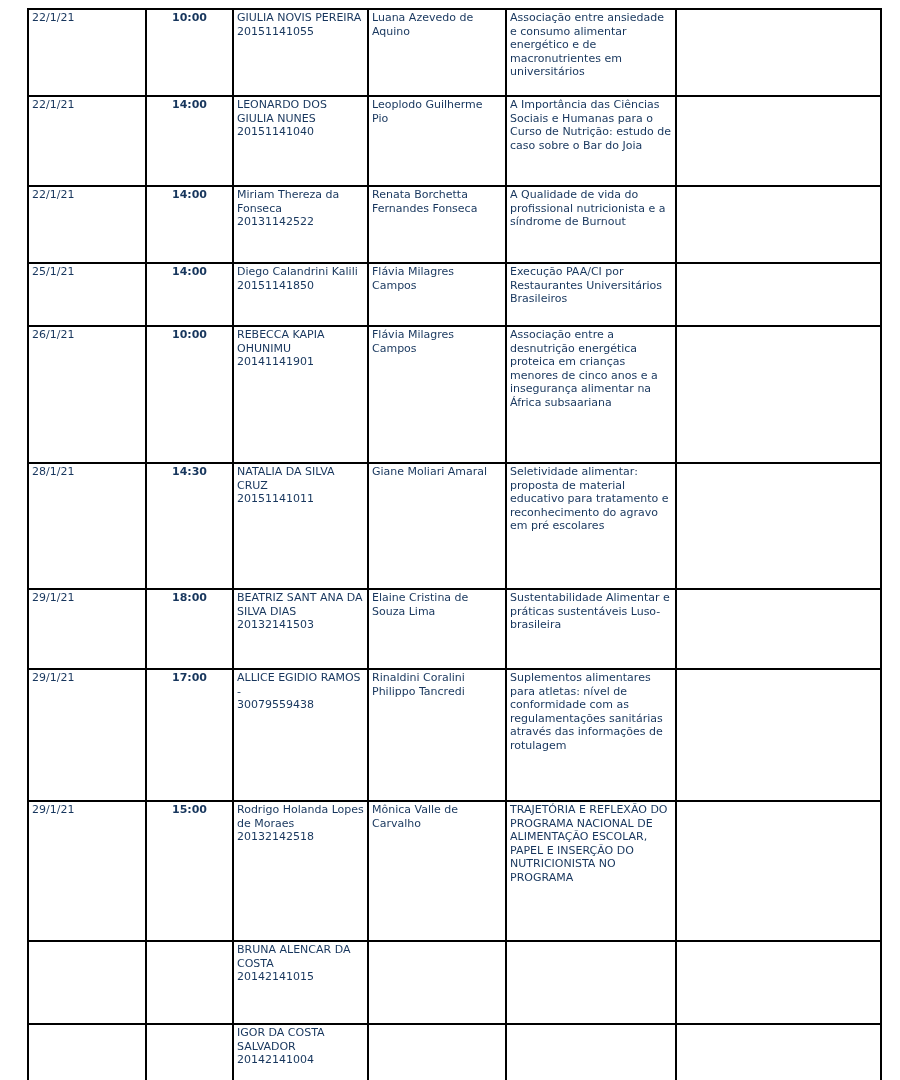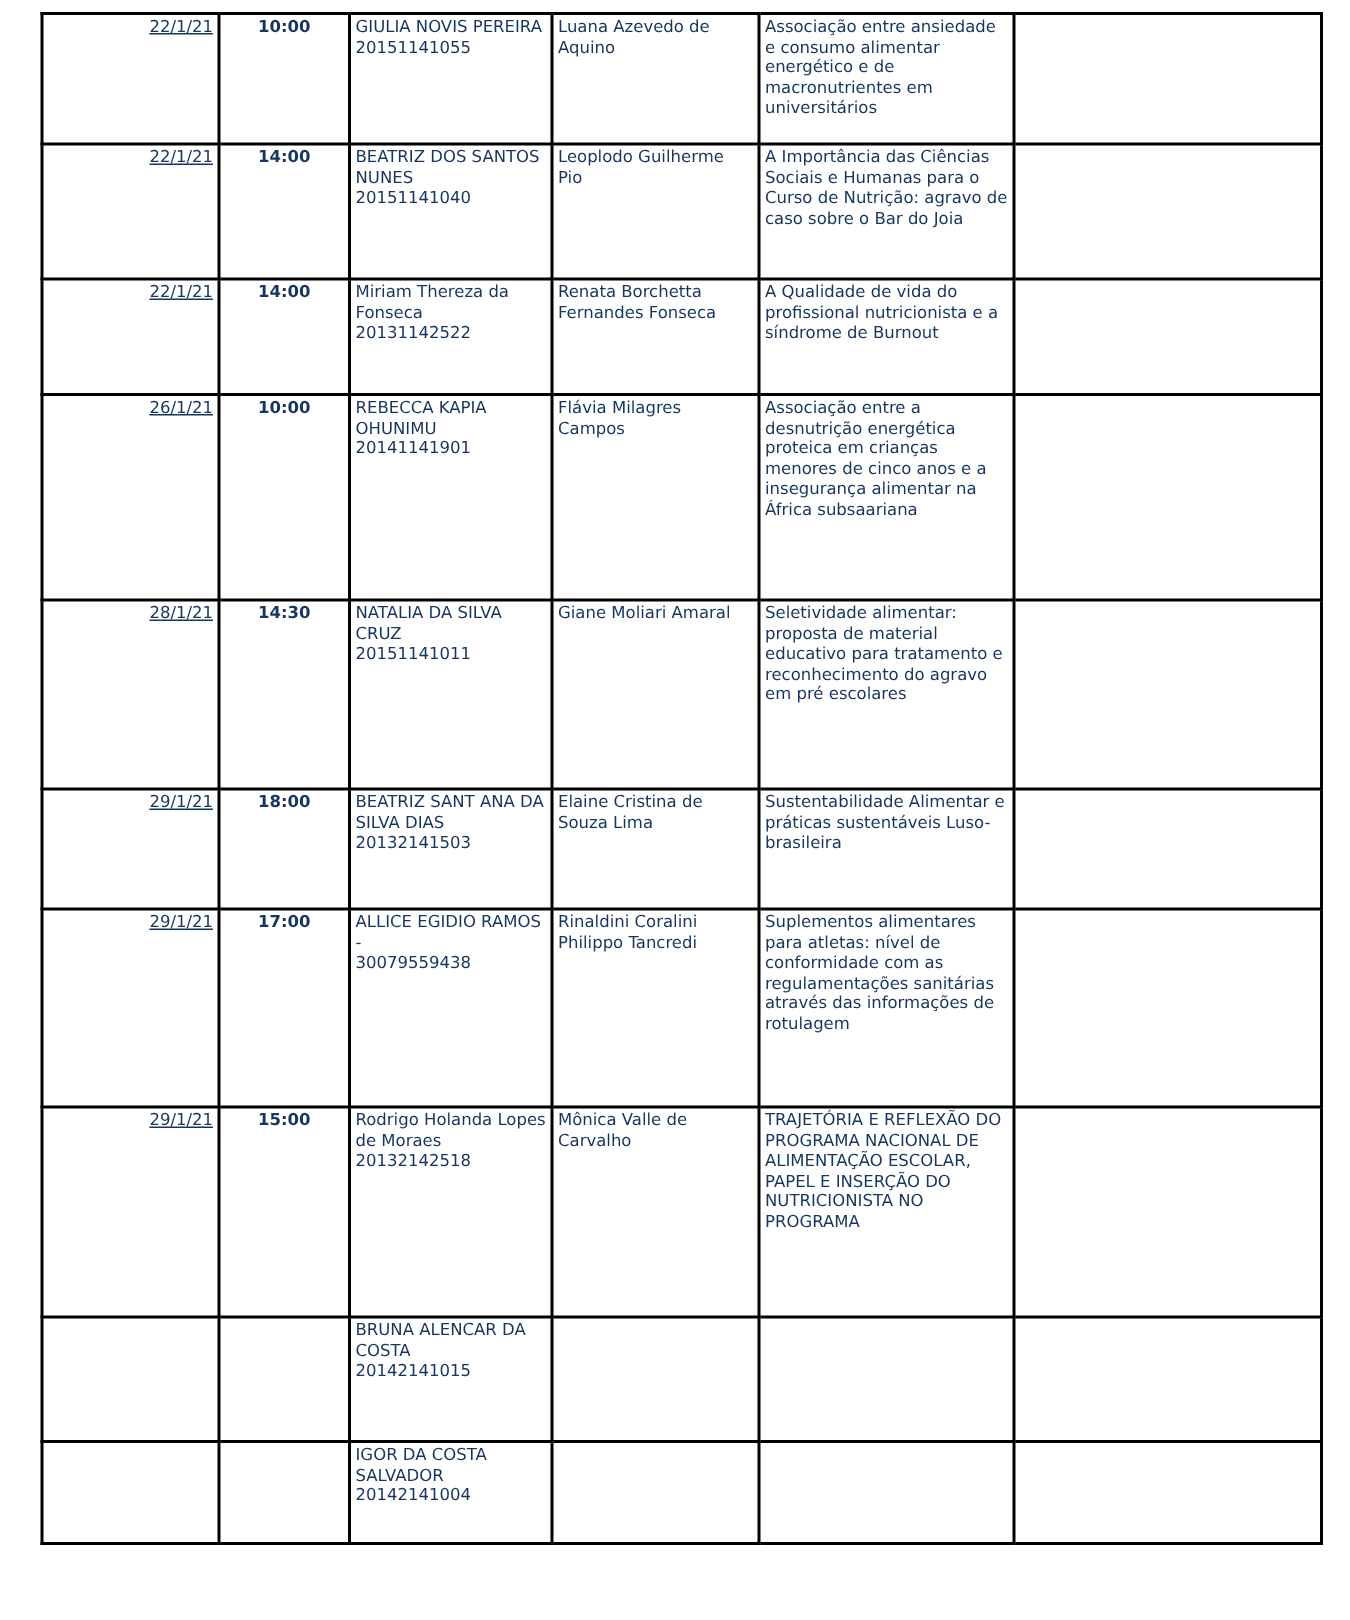--- a/index.html
+++ b/index.html
@@ -25,21 +25,21 @@
     font-size: 11px;
     line-height: 13.5px;
   }
   table.schedule td {
     border: 2px solid #000000;
     vertical-align: top;
     padding: 1px 3px 0 3px;
     overflow: hidden;
     word-wrap: break-word;
   }
-  td.c-date   { text-align: right; text-decoration: underline; }
+  td.c-date   { text-align: left; }
   td.c-time   { text-align: center; font-weight: bold; }
   td.c-student, td.c-advisor, td.c-title { text-align: left; }
   col.w-date    { width: 118px; }
   col.w-time    { width: 87px;  }
   col.w-student { width: 135px; }
   col.w-advisor { width: 138px; }
   col.w-title   { width: 170px; }
   col.w-notes   { width: 205px; }
 </style>
 </head>
@@ -64,36 +64,47 @@
       <div>20151141055</div>
     </td>
     <td class="c-advisor">Luana Azevedo de Aquino</td>
     <td class="c-title">Associação entre ansiedade e consumo alimentar energético e de macronutrientes em universitários</td>
     <td class="c-notes"></td>
   </tr>
         <tr style="height: 90px;">
     <td class="c-date">22/1/21</td>
     <td class="c-time">14:00</td>
     <td class="c-student">
-      <div>BEATRIZ DOS SANTOS NUNES</div>
+      <div>LEONARDO DOS GIULIA NUNES</div>
       <div>20151141040</div>
     </td>
     <td class="c-advisor">Leoplodo Guilherme Pio</td>
-    <td class="c-title">A Importância das Ciências Sociais e Humanas para o Curso de Nutrição: agravo de caso sobre o Bar do Joia</td>
+    <td class="c-title">A Importância das Ciências Sociais e Humanas para o Curso de Nutrição: estudo de caso sobre o Bar do Joia</td>
     <td class="c-notes"></td>
   </tr>
         <tr style="height: 77px;">
     <td class="c-date">22/1/21</td>
     <td class="c-time">14:00</td>
     <td class="c-student">
       <div>Miriam Thereza da Fonseca</div>
       <div>20131142522</div>
     </td>
     <td class="c-advisor">Renata Borchetta Fernandes Fonseca</td>
     <td class="c-title">A Qualidade de vida do profissional nutricionista e a síndrome de Burnout</td>
+    <td class="c-notes"></td>
+  </tr>
+        <tr style="height: 63px;">
+    <td class="c-date">25/1/21</td>
+    <td class="c-time">14:00</td>
+    <td class="c-student">
+      <div>Diego Calandrini Kalili</div>
+      <div>20151141850</div>
+    </td>
+    <td class="c-advisor">Flávia Milagres Campos</td>
+    <td class="c-title">Execução PAA/CI por Restaurantes Universitários Brasileiros</td>
     <td class="c-notes"></td>
   </tr>
         <tr style="height: 137px;">
     <td class="c-date">26/1/21</td>
     <td class="c-time">10:00</td>
     <td class="c-student">
       <div>REBECCA KAPIA OHUNIMU</div>
       <div>20141141901</div>
     </td>
     <td class="c-advisor">Flávia Milagres Campos</td>

